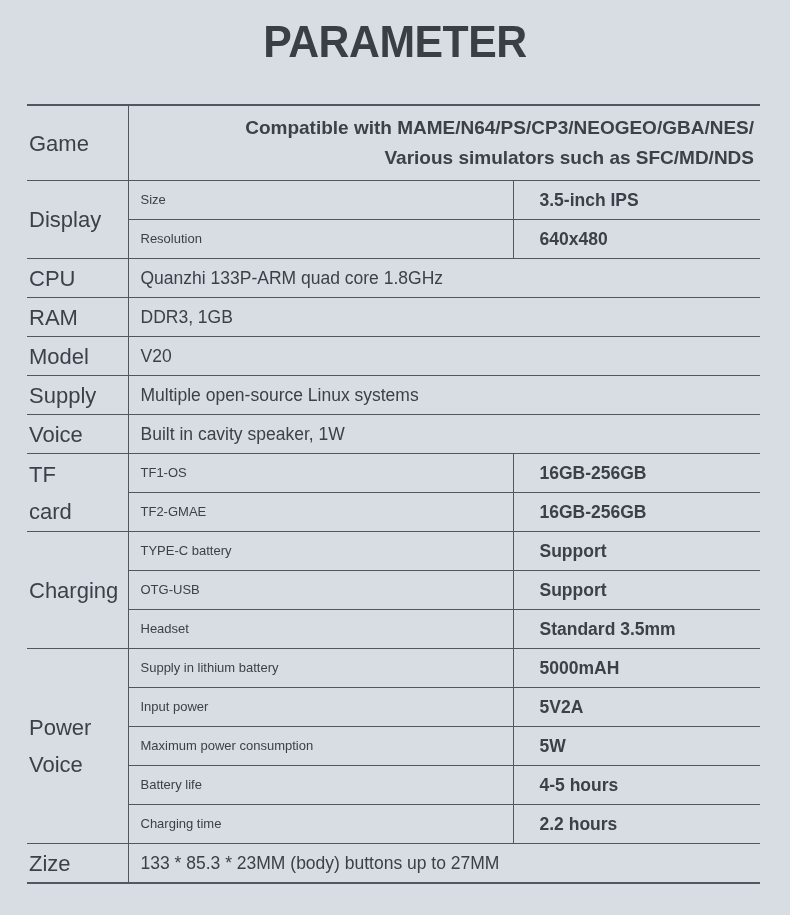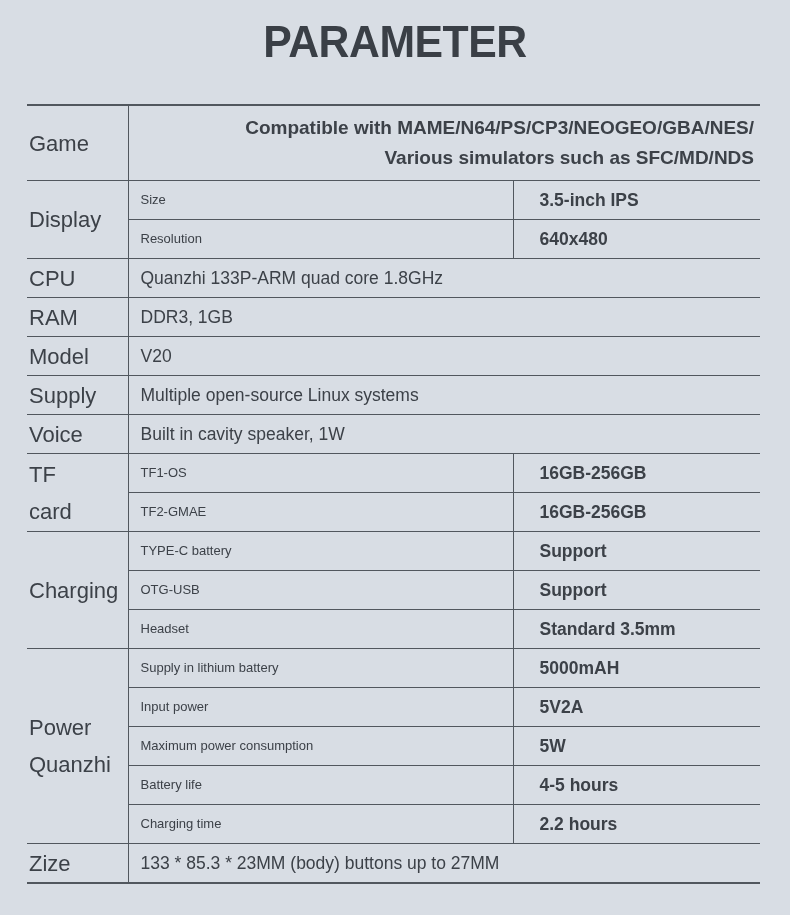--- a/index.html
+++ b/index.html
@@ -156,21 +156,21 @@
     <td class="name">OTG-USB</td>
     <td class="value">Support</td>
   </tr>
   <tr>
     <td class="name">Headset</td>
     <td class="value">Standard 3.5mm</td>
   </tr>
 
   <tr>
     <td class="label" rowspan="5">Power
-Quanzhi</td>
+Voice</td>
     <td class="name">Supply in lithium battery</td>
     <td class="value">5000mAH</td>
   </tr>
   <tr>
     <td class="name">Input power</td>
     <td class="value">5V2A</td>
   </tr>
   <tr>
     <td class="name">Maximum power consumption</td>
     <td class="value">5W</td>

